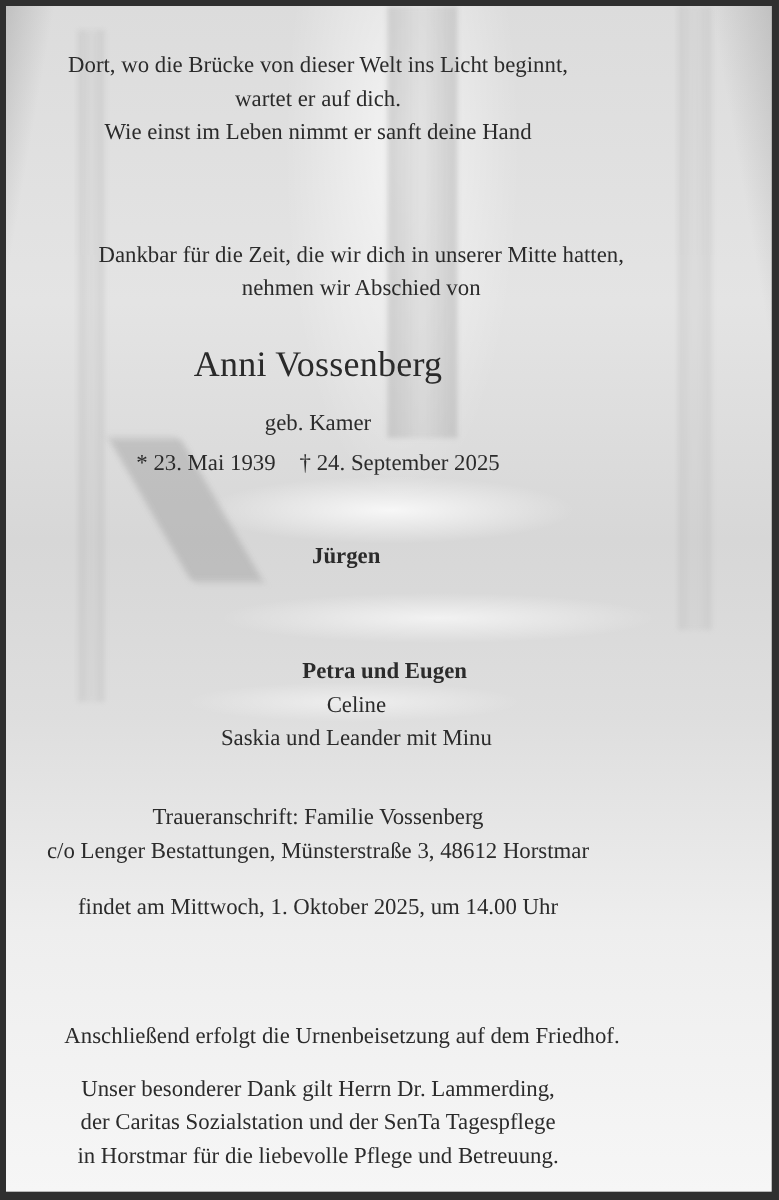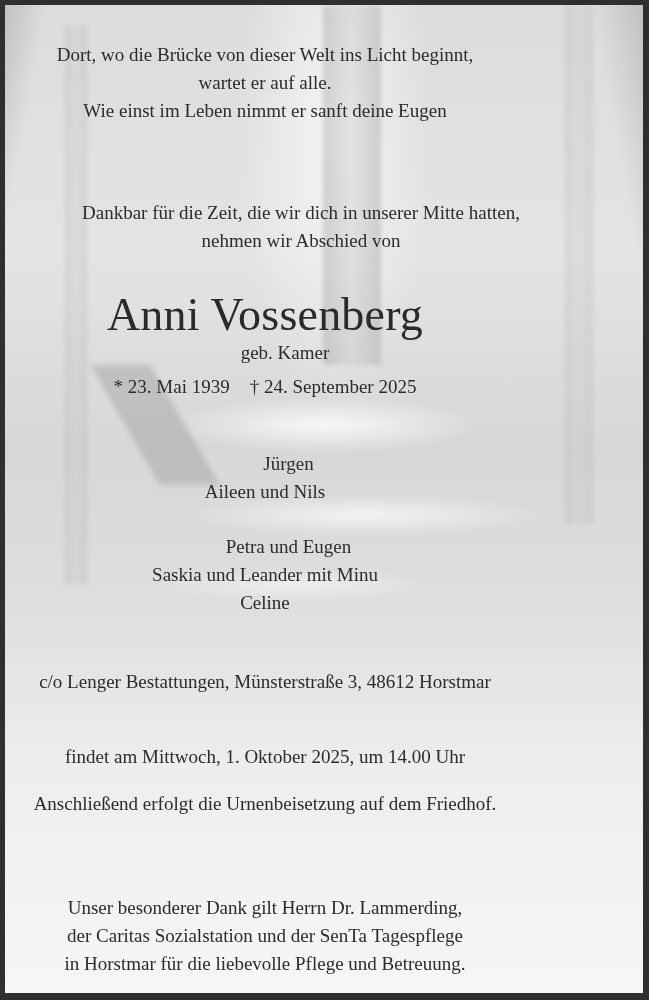--- a/index.html
+++ b/index.html
@@ -69,58 +69,58 @@
       display: block;
       font-size: 19px;
       line-height: 28px;
       white-space: nowrap;
     }
     .block { position: absolute; left: 0; width: 520px; }
 
     #poem { top: 36px; }
     #intro { top: 194px; margin-left: 36px; }
     #name {
-      top: 283px;
-      font-size: 46px;
+      top: 272px;
+      font-size: 30px;
       line-height: 54px;
       color: #2a2a2a;
       letter-spacing: 0.2px;
     }
-    #maiden { top: 334px; padding-left: 20px; }
+    #maiden { top: 334px; }
     #dates { top: 368px; }
     #dates .sep { display: inline-block; width: 20px; }
 
     #family1 { top: 445px; }
-    #family2 { top: 528px; }
-    .bold { font-weight: normal; padding-left: 47px; }
+    #family2 { top: 541px; margin-left: 32px; }
+    .bold { font-weight: bold; padding-left: 47px; }
 
     #address { top: 663px; }
     #service { top: 738px; }
-    #burial { top: 785px; }
+    #burial { top: 845px; margin-left: 20px; }
     #thanks { top: 889px; }
   </style>
 </head>
 <body>
 
 <div class="frame">
   <div class="card">
     <div class="bg">
       <div class="trunk t1"></div>
       <div class="trunk t2"></div>
       <div class="trunk t3"></div>
       <div class="path"></div>
       <div class="shade"></div>
     </div>
 
     <div class="content">
 
       <div class="block" id="poem">
         <span class="line">Dort, wo die Brücke von dieser Welt ins Licht beginnt,</span>
-        <span class="line">wartet er auf alle.</span>
-        <span class="line">Wie einst im Leben nimmt er sanft deine Eugen</span>
+        <span class="line">wartet er auf dich.</span>
+        <span class="line">Wie einst im Leben nimmt er sanft deine Hand</span>
       </div>
 
       <div class="block" id="intro">
         <span class="line">Dankbar für die Zeit, die wir dich in unserer Mitte hatten,</span>
         <span class="line">nehmen wir Abschied von</span>
       </div>
 
       <div class="block" id="name">Anni Vossenberg</div>
 
       <div class="block" id="maiden">
@@ -128,30 +128,30 @@
       </div>
 
       <div class="block" id="dates">
         <span class="line">
           <span>* 23. Mai 1939</span><span class="sep"></span><span>† 24. September 2025</span>
         </span>
       </div>
 
       <div class="block" id="family1">
         <span class="line bold">Jürgen</span>
-        <span class="line">Aileen und Nils</span>
       </div>
 
       <div class="block" id="family2">
         <span class="line bold">Petra und Eugen</span>
+        <span class="line">Celine</span>
         <span class="line">Saskia und Leander mit Minu</span>
-        <span class="line">Celine</span>
       </div>
 
       <div class="block" id="address">
+        <span class="line">Traueranschrift: Familie Vossenberg</span>
         <span class="line">c/o Lenger Bestattungen, Münsterstraße 3, 48612 Horstmar</span>
       </div>
 
       <div class="block" id="service">
         <span class="line">findet am Mittwoch, 1. Oktober 2025, um 14.00 Uhr</span>
       </div>
 
       <div class="block" id="burial">
         <span class="line">Anschließend erfolgt die Urnenbeisetzung auf dem Friedhof.</span>
       </div>

